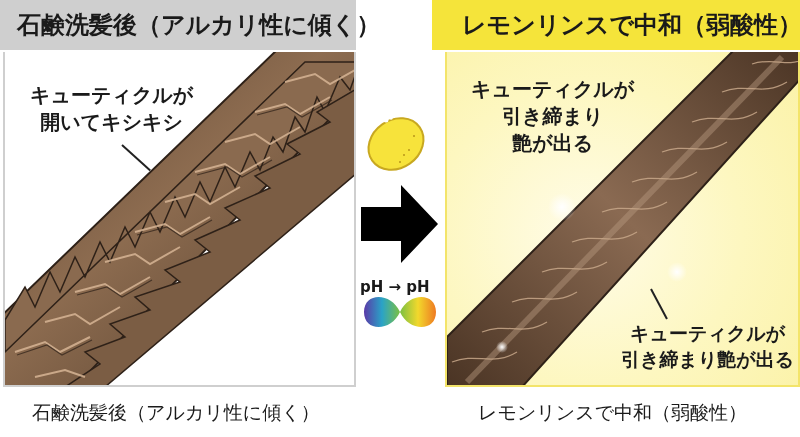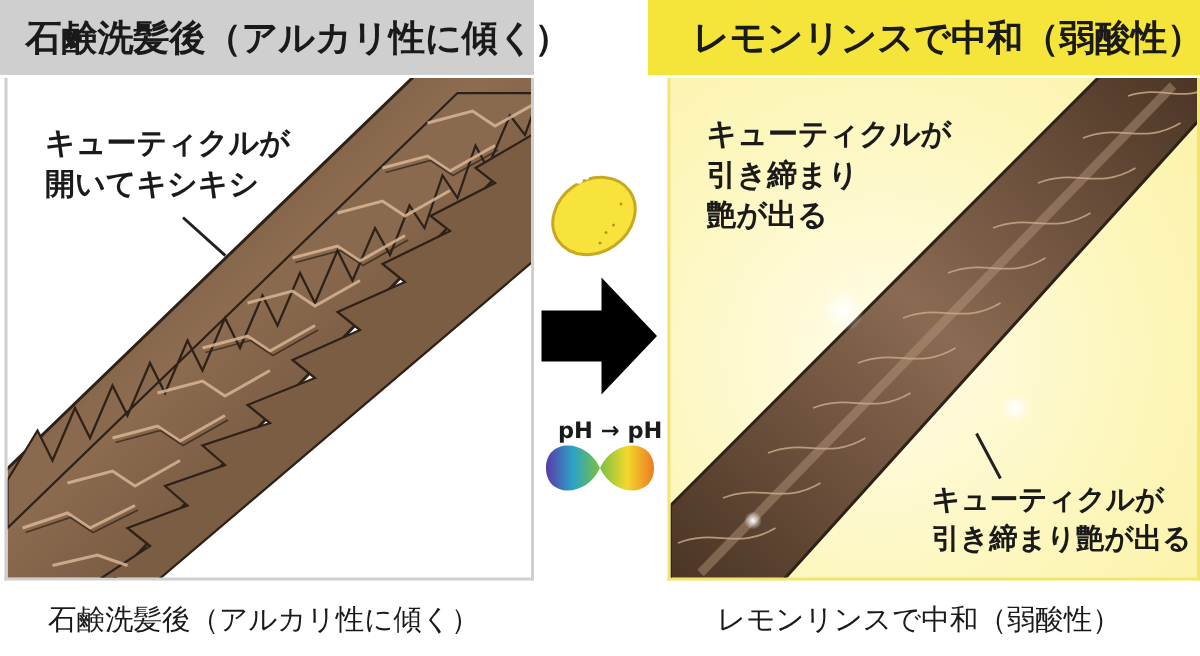--- a/index.html
+++ b/index.html
@@ -7,25 +7,25 @@
        font-family:"DejaVu Sans","Liberation Sans",sans-serif;color:#1a1a1a;}
   .hdr{position:absolute;top:0;height:50px;display:flex;align-items:center;
        font-weight:bold;font-size:24px;letter-spacing:0px;white-space:nowrap;}
   .hdr-left{left:0;width:356px;background:#cfcfcf;padding-left:17px;box-sizing:border-box;}
   .hdr-right{left:432px;width:368px;background:#f5e43a;padding-left:30px;box-sizing:border-box;}
   .panel{position:absolute;top:52px;height:335px;box-sizing:border-box;overflow:hidden;}
   .panel-left{left:3px;width:353px;background:#ffffff;border:2px solid #cfcfcf;border-top:none;}
   .panel-right{left:445px;width:355px;background:#fdf8c6;border:2px solid #f3e46a;border-top:none;
        background:radial-gradient(circle at 40% 55%, #fffce8 0%, #fdf7c0 55%, #fbf2a6 100%);}
   .panel svg{position:absolute;left:0;top:0;}
-  .callout{position:absolute;font-weight:bold;font-size:20px;line-height:27px;white-space:pre-line;}
+  .callout{position:absolute;font-weight:bold;font-size:20px;line-height:27px;white-space:pre-line;text-align:center;}
   .leader{position:absolute;height:2px;background:#222;transform-origin:left center;}
   .caption{position:absolute;top:400px;font-size:19px;white-space:nowrap;}
   .middle{position:absolute;left:356px;width:89px;top:52px;height:335px;}
-  .ph{position:absolute;left:372px;top:278px;font-weight:bold;font-size:15px;white-space:nowrap;}
+  .ph{position:absolute;left:360px;top:278px;font-weight:bold;font-size:15px;white-space:nowrap;}
 </style>
 </head>
 <body>
 
 <div class="hdr hdr-left">
   <span>石鹸洗髪後（アルカリ性に傾く）</span>
 </div>
 
 <div class="hdr hdr-right">
   <span>レモンリンスで中和（弱酸性）</span>

